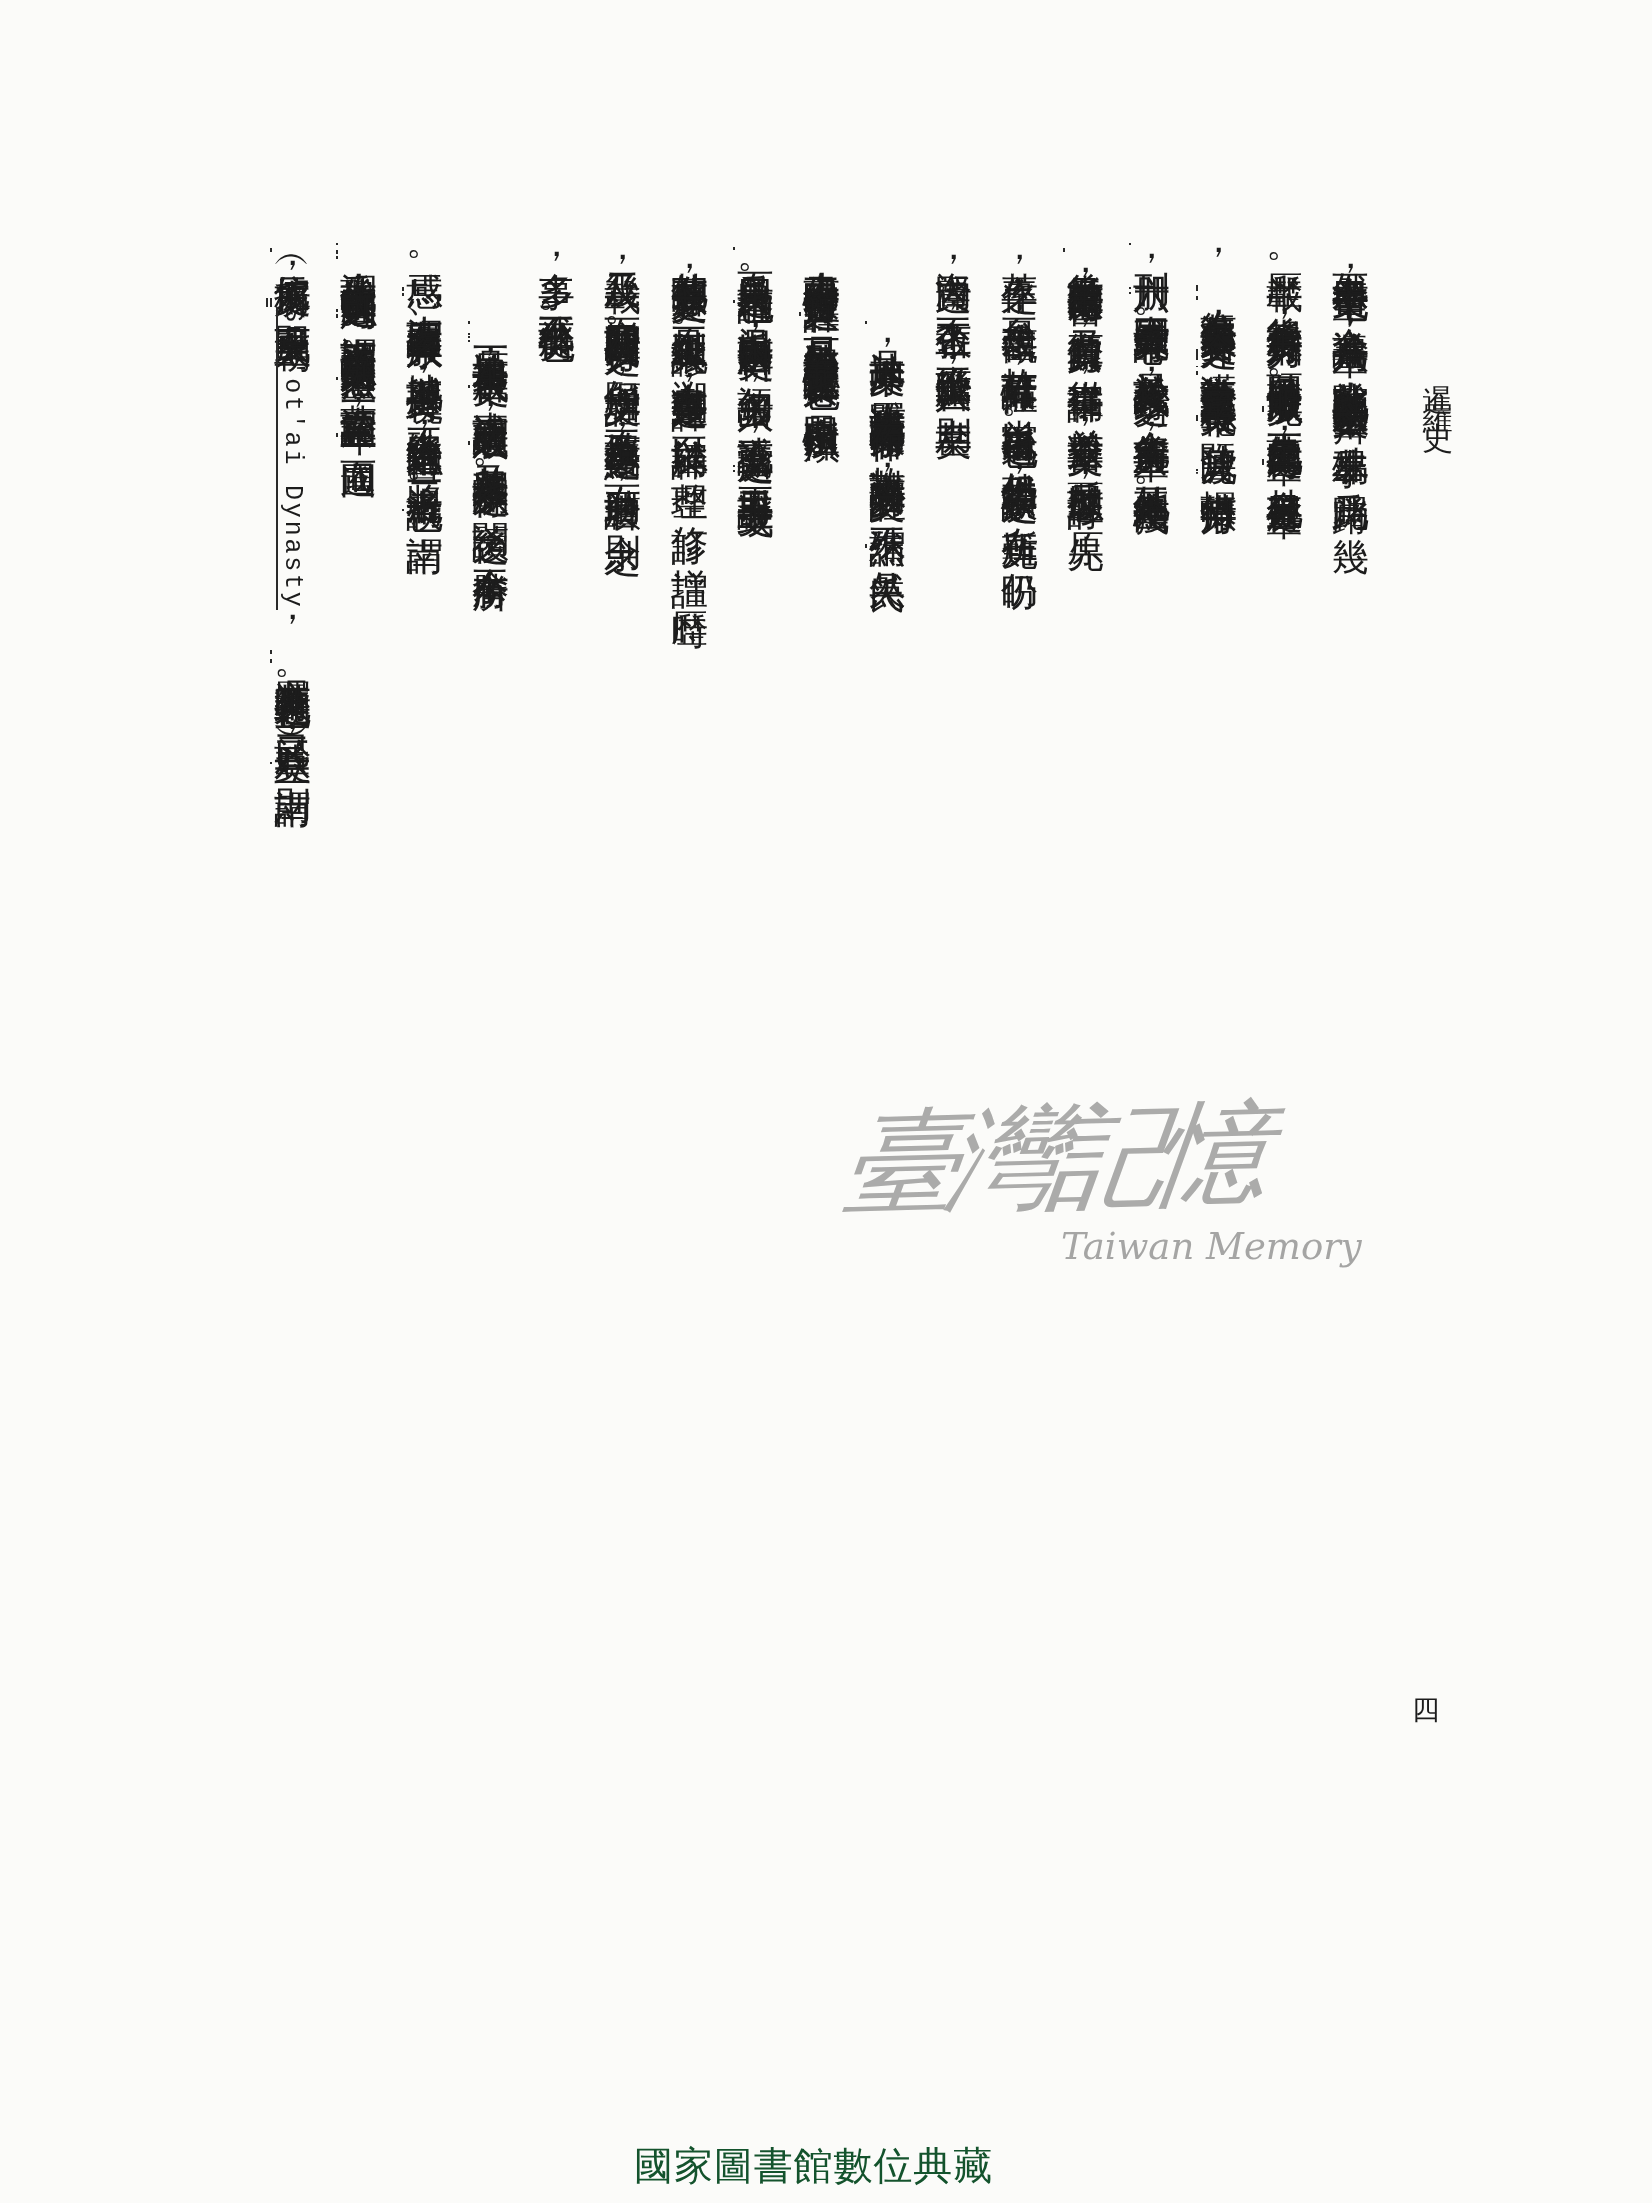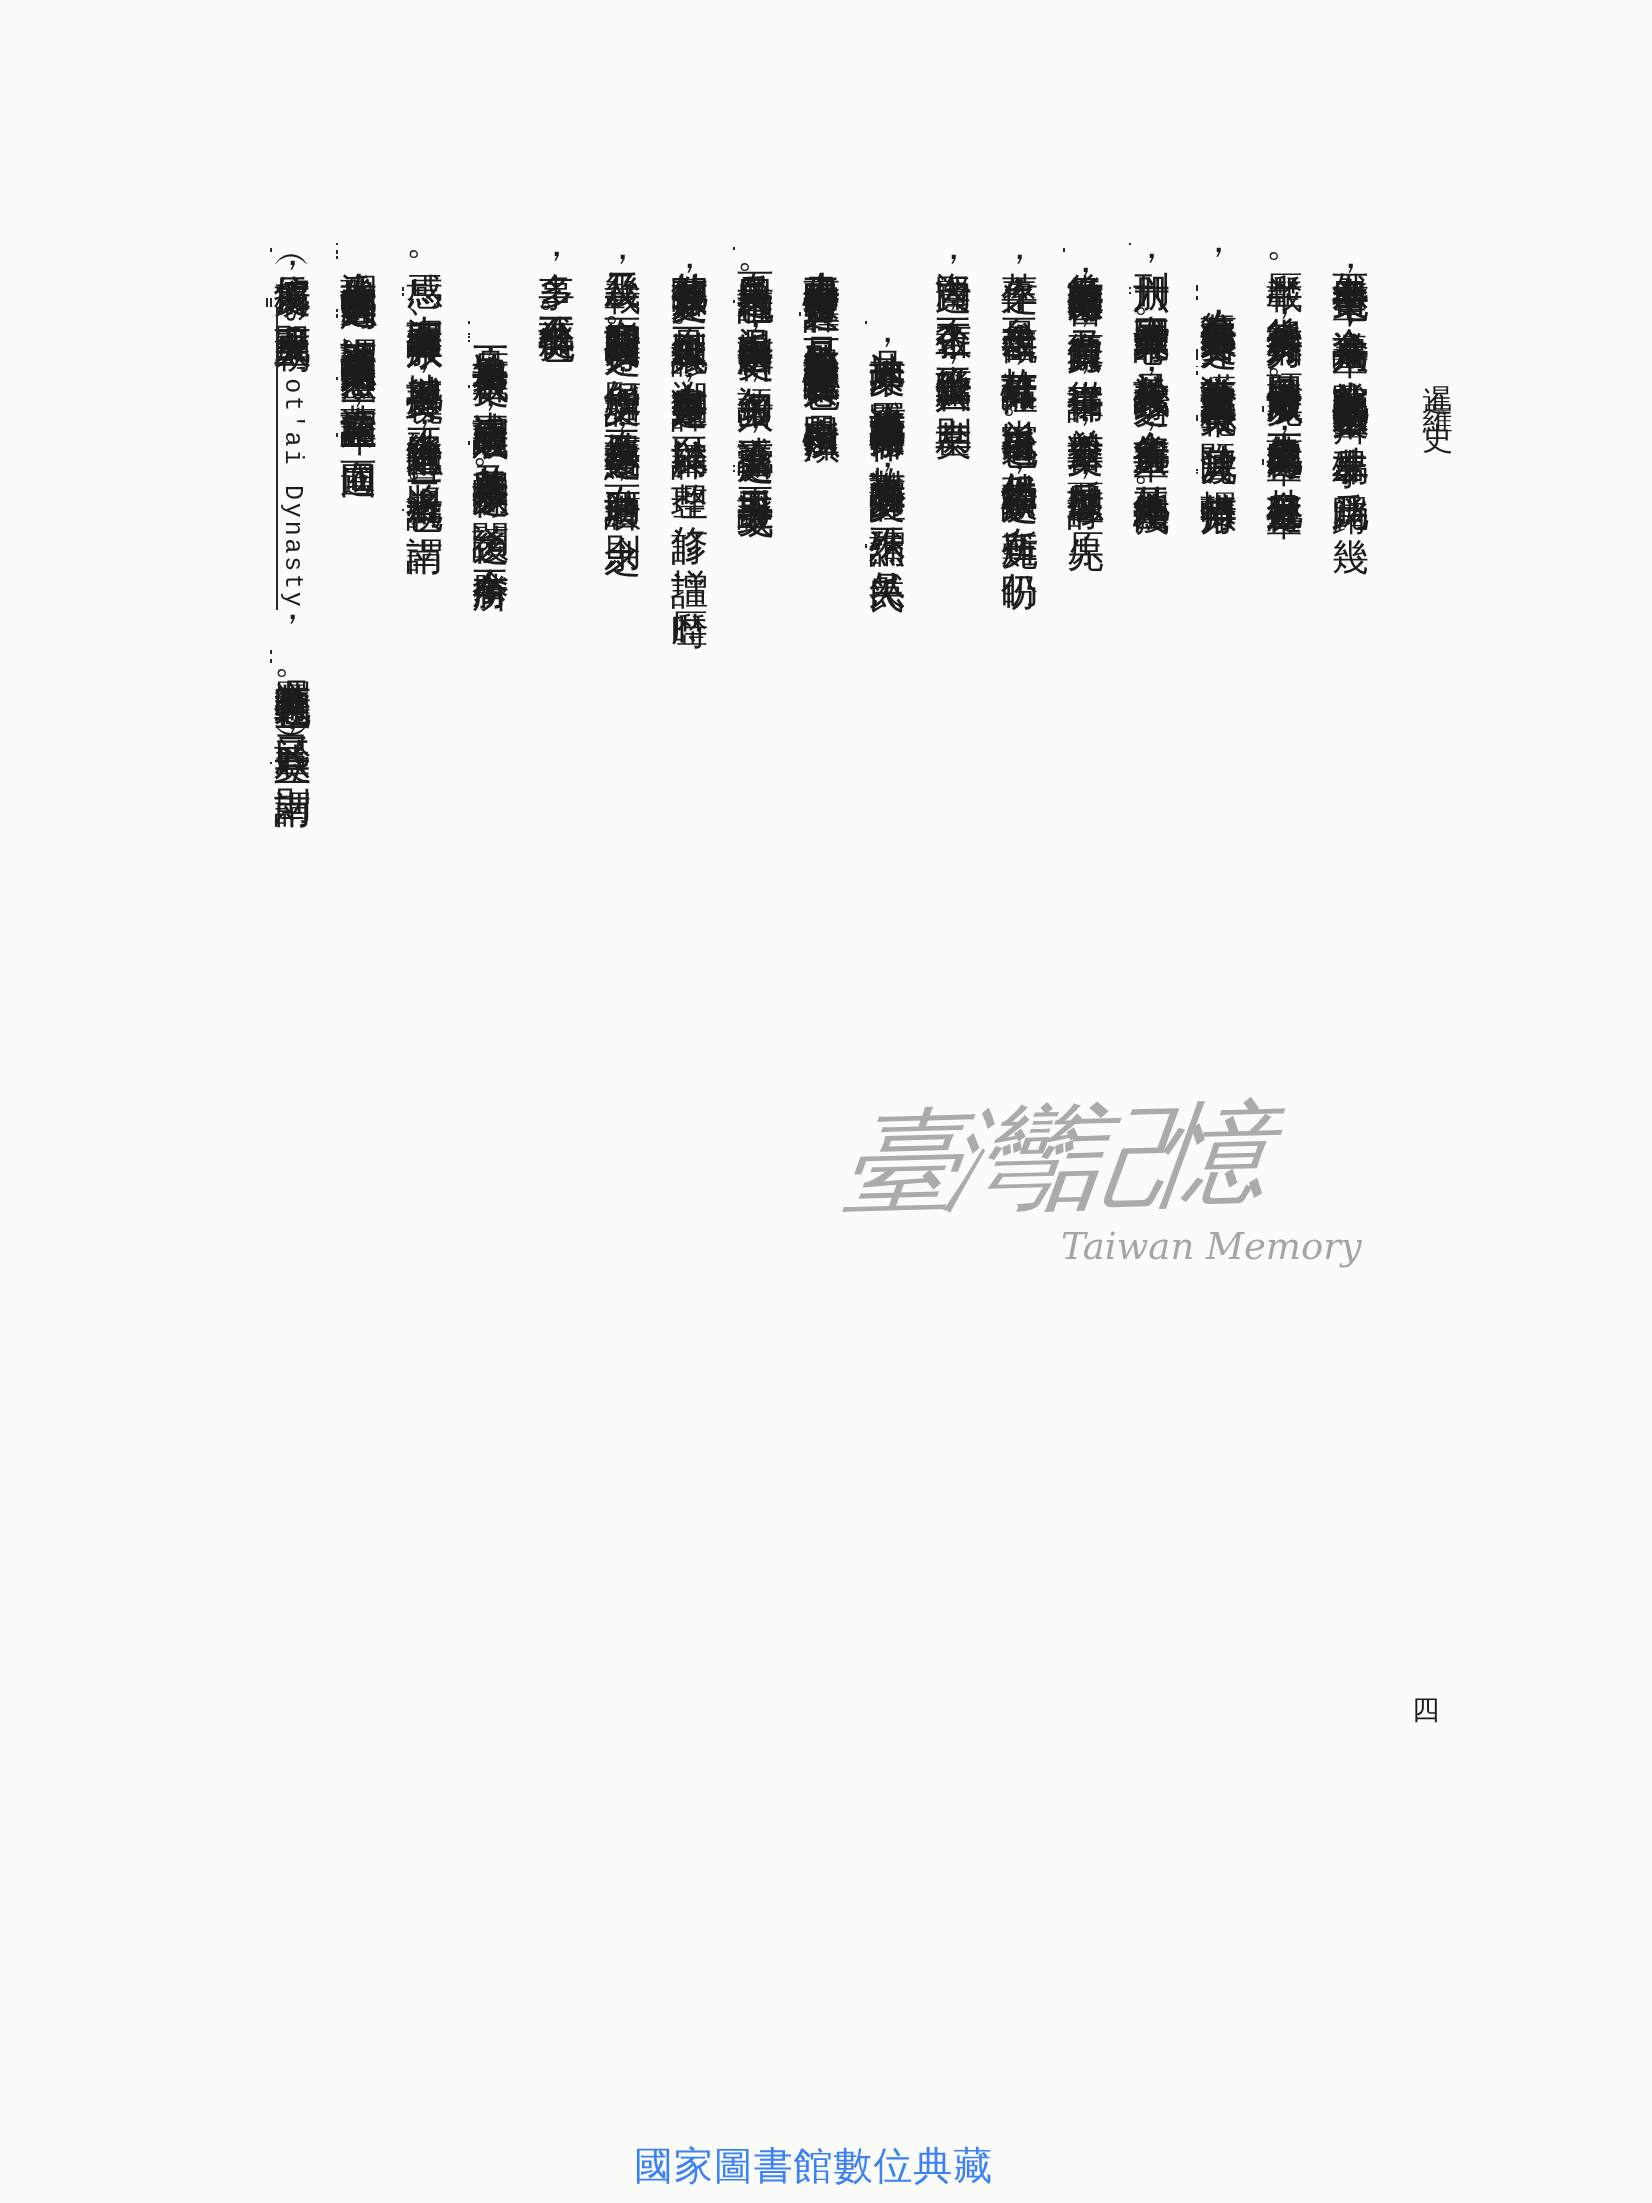--- a/index.html
+++ b/index.html
@@ -58,21 +58,21 @@
     font-size:37px; color:#9f9f9f; opacity:0.9;
     font-style:italic;
     mix-blend-mode:multiply;
     z-index:5; pointer-events:none;
     font-family:"DejaVu Serif",serif;
     margin-left:27px;
   }
   .footer {
     position:absolute; left:634px; top:2139px;
     font-size:39px; letter-spacing:0.9px;
-    color:#3b82f6;
+    color:#14532d;
     font-family:Liberation Sans, sans-serif;
     z-index:2;
   }
 </style>
 </head>
 <body>
 
 <div class="page">
   <div class="header-title">暹羅史</div>
   <div class="folio">四</div>

